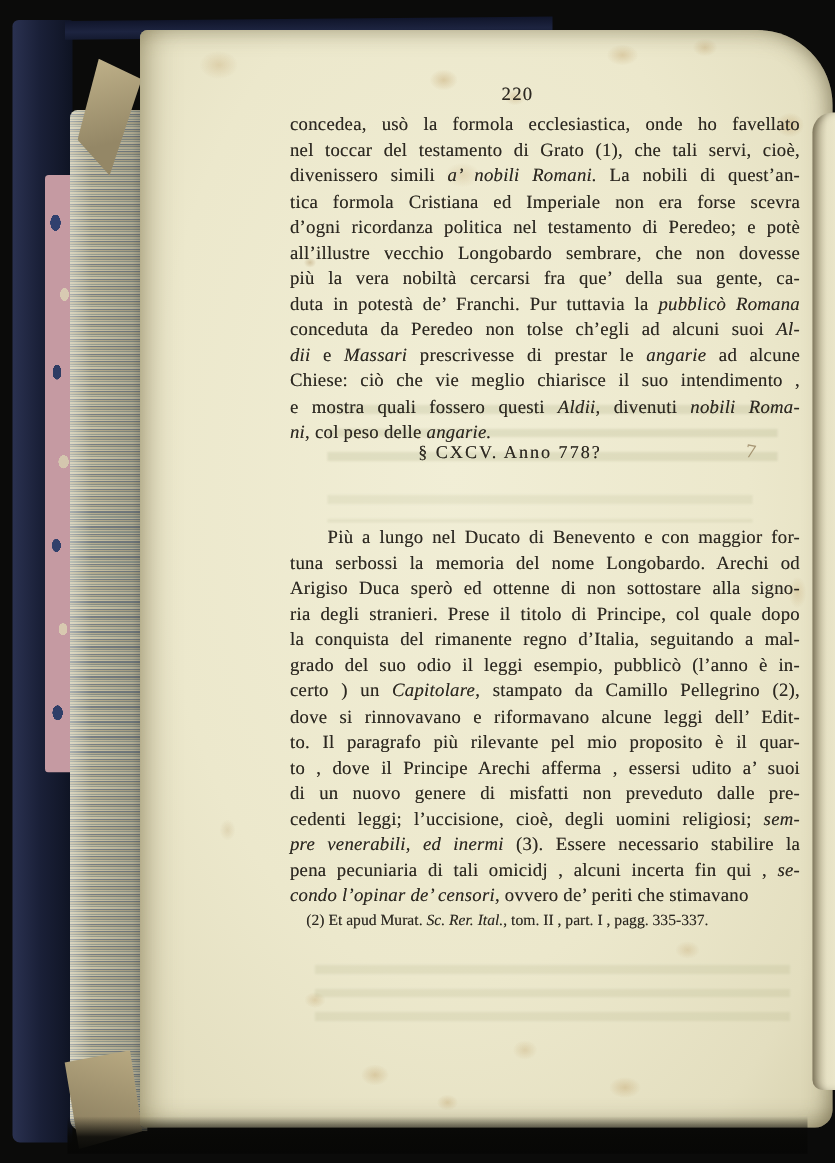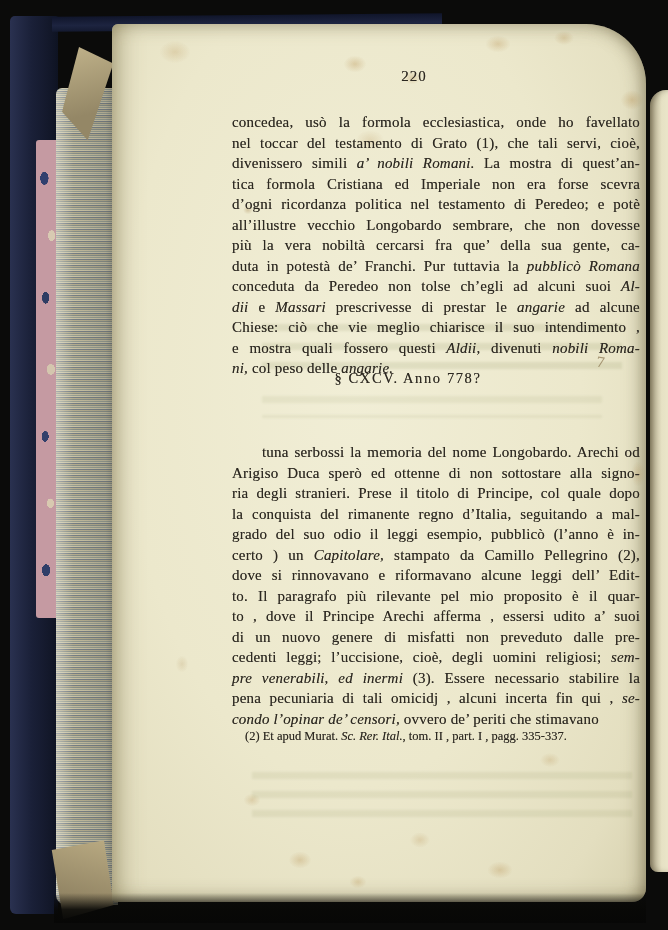--- a/index.html
+++ b/index.html
@@ -60,20 +60,21 @@
   
   .page{
     position:absolute;left:112px;top:24px;width:534px;height:878px;
     background:radial-gradient(ellipse at 45% 40%,#f1eed6 0%,#ece8cc 55%,#e3debf 85%,#d7d1af 100%);
     border-radius:6px 60px 14px 4px;
     box-shadow:
       inset 20px 0 24px -14px rgba(120,110,70,.55),
       inset -14px 0 18px -10px rgba(90,80,50,.5),
       inset 0 -14px 18px -10px rgba(100,90,60,.45),
       inset 0 14px 18px -12px rgba(110,100,65,.35);
+    padding-left: 20px;
   }
   .foxing{
     position:absolute;inset:0;border-radius:inherit;pointer-events:none;
     background:
       radial-gradient(22px 16px at 63px 28px,rgba(176,132,64,.22),transparent 70%),
       radial-gradient(16px 12px at 243px 40px,rgba(176,132,64,.30),transparent 70%),
       radial-gradient(12px 9px at 300px 54px,rgba(170,126,58,.26),transparent 70%),
       radial-gradient(18px 12px at 386px 20px,rgba(176,132,64,.28),transparent 70%),
       radial-gradient(14px 10px at 452px 14px,rgba(170,126,58,.25),transparent 70%),
       radial-gradient(16px 14px at 520px 76px,rgba(176,132,64,.30),transparent 70%),
@@ -97,36 +98,36 @@
   .bleed.b3{left:140px;top:748px;width:380px;height:52px;opacity:.8;}
   
   .sliver{
     position:absolute;left:650px;top:90px;width:18px;height:782px;
     background:linear-gradient(to right,#b6ae90,#e6e1c4 65%,#eae5c9);
     border-radius:16px 0 0 8px;
     box-shadow:inset 5px 0 7px -3px rgba(60,52,30,.6);
   }
   
   .textcol{position:absolute;left:120px;width:408px;color:#2c2821;}
-  .bodytext{font-size:15px;margin-top:22px;}
+  .bodytext{font-size:15px;}
   .bodytext .line{
     line-height:20.5px;height:20.5px;
     text-align:justify;text-align-last:justify;
     letter-spacing:.2px;white-space:nowrap;
     text-shadow:0 0 .4px rgba(44,40,33,.55);
   }
   .bodytext .line.last{text-align-last:left;}
   .indent-first .line:first-child{text-indent:30px;}
   .it{font-style:italic;}
   .pagenum{
     top:44px;text-align:center;font-size:15px;letter-spacing:1px;
     transform:translateX(-22px);text-shadow:0 0 .4px rgba(44,40,33,.55);
   }
   .heading{
-    top:346px;text-align:center;font-size:14.5px;letter-spacing:1.6px;
+    top:330px;text-align:center;font-size:14.5px;letter-spacing:1.6px;
     transform:translateX(-28px);text-shadow:0 0 .4px rgba(44,40,33,.55);
   }
   .subtitle{top:362px;font-size:15px;transform:translateX(-14px);}
   .subtitle .line{text-align:center;text-align-last:center;white-space:nowrap;
     text-shadow:0 0 .4px rgba(44,40,33,.5);}
   .para1{top:66px;}
   .para2{top:396px;}
   .footnotes{top:704px;margin-left:13px;font-size:12.5px;}
   .footnotes .line{
     line-height:16px;height:16px;text-align:left;text-align-last:left;
@@ -153,37 +154,38 @@
     <div class="foxing"></div>
     <div class="bleed b1"></div>
     <div class="bleed b2"></div>
     <div class="bleed b3"></div>
 
     <div class="textcol pagenum">220</div>
 
     <div class="textcol bodytext para1">
         <div class="line"><span>concedea, usò la formola ecclesiastica, onde ho favellato</span></div>
         <div class="line"><span>nel toccar del testamento di Grato (1), che tali servi, cioè,</span></div>
-        <div class="line"><span>divenissero simili </span><span class="it">a’ nobili Romani.</span><span> La mostra di quest’an-</span></div>
+        <div class="line"><span>divenissero simili </span><span class="it">a’ nobili Romani.</span><span> La nobili di quest’an-</span></div>
         <div class="line"><span>tica formola Cristiana ed Imperiale non era forse scevra</span></div>
         <div class="line"><span>d’ogni ricordanza politica nel testamento di Peredeo; e potè</span></div>
         <div class="line"><span>all’illustre vecchio Longobardo sembrare, che non dovesse</span></div>
         <div class="line"><span>più la vera nobiltà cercarsi fra que’ della sua gente, ca-</span></div>
         <div class="line"><span>duta in potestà de’ Franchi. Pur tuttavia la </span><span class="it">pubblicò Romana</span></div>
         <div class="line"><span>conceduta da Peredeo non tolse ch’egli ad alcuni suoi </span><span class="it">Al-</span></div>
         <div class="line"><span class="it">dii</span><span> e </span><span class="it">Massari</span><span> prescrivesse di prestar le </span><span class="it">angarie</span><span> ad alcune</span></div>
         <div class="line"><span>Chiese: ciò che vie meglio chiarisce il suo intendimento ,</span></div>
         <div class="line"><span>e mostra quali fossero questi </span><span class="it">Aldii,</span><span> divenuti </span><span class="it">nobili Roma-</span></div>
         <div class="line last"><span class="it">ni,</span><span> col peso delle </span><span class="it">angarie.</span></div>
       </div>
 
     <div class="textcol heading">§ CXCV. Anno 778?</div>
 
 
     <div class="textcol bodytext para2 indent-first">
+        <div class="line"><span>Più a lungo nel Ducato di Benevento e con maggior for-</span></div>
         <div class="line"><span>tuna serbossi la memoria del nome Longobardo. Arechi od</span></div>
         <div class="line"><span>Arigiso Duca sperò ed ottenne di non sottostare alla signo-</span></div>
         <div class="line"><span>ria degli stranieri. Prese il titolo di Principe, col quale dopo</span></div>
         <div class="line"><span>la conquista del rimanente regno d’Italia, seguitando a mal-</span></div>
         <div class="line"><span>grado del suo odio il leggi esempio, pubblicò (l’anno è in-</span></div>
         <div class="line"><span>certo ) un </span><span class="it">Capitolare,</span><span> stampato da Camillo Pellegrino (2),</span></div>
         <div class="line"><span>dove si rinnovavano e riformavano alcune leggi dell’ Edit-</span></div>
         <div class="line"><span>to. Il paragrafo più rilevante pel mio proposito è il quar-</span></div>
         <div class="line"><span>to , dove il Principe Arechi afferma , essersi udito a’ suoi</span></div>
         <div class="line"><span>di un nuovo genere di misfatti non preveduto dalle pre-</span></div>

